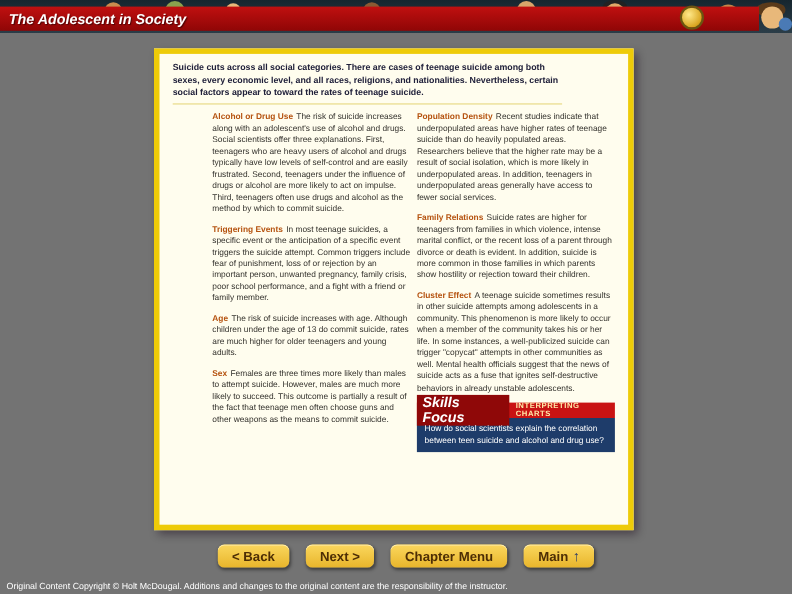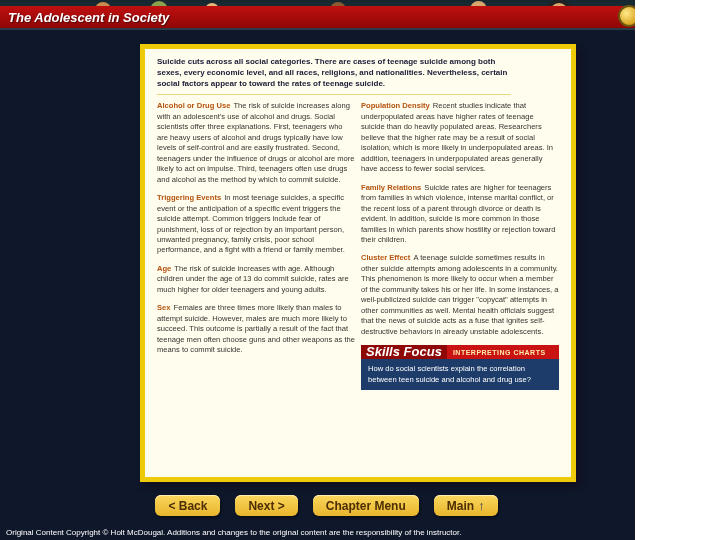--- a/index.html
+++ b/index.html
@@ -1,33 +1,33 @@
 <!DOCTYPE html>
 <html><head>
 <meta charset="utf-8">
 <style>
   html,body{margin:0;padding:0;}
   body{font-family:"Liberation Sans", sans-serif;}
-  .slide{position:relative;width:635px;height:540px;background:#0f172a;overflow:hidden;}
+  .slide{position:relative;width:720px;height:540px;background:#737373;overflow:hidden;}
 
   
   .top-strip{position:absolute;top:0;left:0;width:720px;height:30px;background:linear-gradient(#16262f,#2b3d48);overflow:hidden;z-index:1;}
   .face{position:absolute;border-radius:50%;}
   .hair{position:absolute;border-radius:50% 50% 40% 40%;}
 
   .title-bar{position:absolute;top:6px;left:0;width:690px;height:22px;background:linear-gradient(#c01010,#8f0606);z-index:3;display:flex;align-items:center;}
   .title-bar .ttl{color:#ffffff;font-weight:bold;font-style:italic;font-size:13px;padding-left:8px;text-shadow:1px 1px 1px rgba(0,0,0,.5);}
   .badge{position:absolute;left:618px;top:5px;width:22px;height:22px;border-radius:50%;background:radial-gradient(circle at 35% 35%, #ffe98a, #d9a520 70%, #8a6a10);border:2px solid #6b5510;z-index:4;box-sizing:border-box;}
 
   
   .card{position:absolute;left:140px;top:44px;width:436px;height:438px;background:#fffdee;border:5px solid #eecb08;box-sizing:border-box;box-shadow:4px 4px 8px rgba(20,0,20,.45);z-index:2;}
   .card-inner{padding:8px 12px 6px 12px;height:100%;box-sizing:border-box;overflow:hidden;}
   .card-title{margin:0 0 5px 0;font-size:15px;font-weight:bold;color:#1a3a6e;}
   .intro{margin:0 0 6px 0;width:88%;font-size:8px;line-height:1.35;font-weight:bold;color:#20203a;border-bottom:1px solid #e6d77e;padding-bottom:5px;}
-  .cols{display:flex;gap:6px;}
+  .cols{display:flex;gap:6px;margin-left:36px;}
   .col{flex:1;min-width:0;}
   .sec{margin:0 0 8px 0;font-size:7.6px;line-height:1.38;color:#35332e;}
   .sh{font-weight:bold;color:#b5520f;margin-right:3px;}
 
   
   .skills{margin-top:6px;}
   .skills-head{display:flex;align-items:center;background:#c91313;height:14px;}
   .skills-label{background:#8f0808;color:#fff;font-weight:bold;font-style:italic;font-size:13px;padding:0 5px;line-height:14px;}
   .skills-sub{color:#ffe9a8;font-weight:bold;font-size:7px;letter-spacing:.5px;padding-left:6px;}
   .skills-body{background:#1e3c6a;color:#ffffff;font-size:7.6px;line-height:1.4;padding:5px 7px;}

